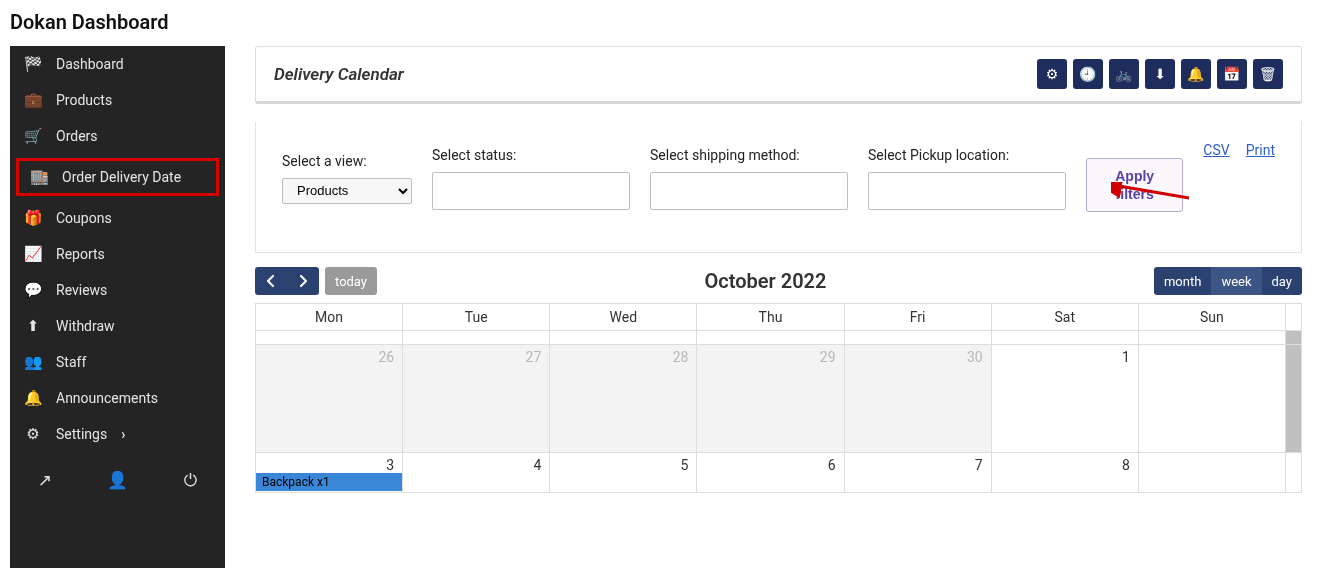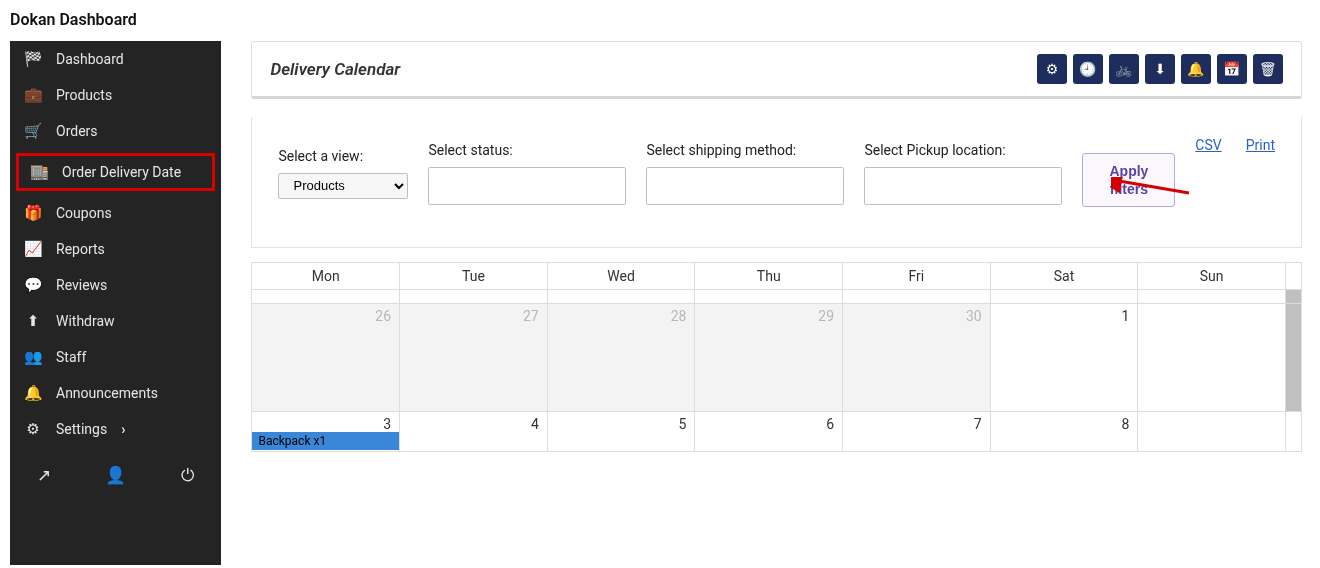--- a/index.html
+++ b/index.html
@@ -4,21 +4,21 @@
 <style>
   * { box-sizing: border-box; margin: 0; padding: 0; }
   body {
     font-family: -apple-system, BlinkMacSystemFont, "Segoe UI", Roboto, Arial, sans-serif;
     font-size: 14px;
     color: #333;
     background: #fff;
     width: 1320px;
   }
   .page-title {
-    font-size: 16px;
+    font-size: 20px;
     font-weight: 600;
     padding: 10px 18px 12px 10px;
     color: #111;
   }
   .layout { display: flex; }
   .sidebar {
     width: 215px;
     background: #242424;
     color: #fff;
     margin-left: 10px;
@@ -108,21 +108,21 @@
     font-size: 14px;
     padding: 8px 26px;
     border-radius: 3px;
     cursor: pointer;
     line-height: 1.3;
     text-align: center;
   }
   .export-links {
     margin-left: auto;
     display: flex;
-    gap: 24px;
+    gap: 16px;
     align-self: flex-start;
     margin-top: -2px;
   }
   .export-links a {
     color: #2d5fc9;
     text-decoration: underline;
     cursor: pointer;
     font-size: 14px;
   }
   .arrow-annotation {
@@ -338,20 +338,43 @@
             </marker>
           </defs>
         <line x1="78" y1="16" x2="8" y2="4" stroke="#d20000" stroke-width="3" marker-end="url(#ah)"></line>
       </svg>
       <div class="export-links">
         <a>CSV</a>
         <a>Print</a>
       </div>
     </div>
 
+    <div class="cal-toolbar">
+      <div class="cal-left">
+        <div class="nav-btns">
+          <div class="nav-btn">
+            <svg width="8" height="12" viewBox="0 0 8 12">
+                <path d="M6 1 L1 6 L6 11" stroke="#fff" stroke-width="2" fill="none" stroke-linecap="round"></path>
+              </svg>
+          </div>
+          <div class="nav-btn">
+            <svg width="8" height="12" viewBox="0 0 8 12">
+                <path d="M2 1 L7 6 L2 11" stroke="#fff" stroke-width="2" fill="none" stroke-linecap="round"></path>
+              </svg>
+          </div>
+        </div>
+        <div class="today-btn">today</div>
+      </div>
+      <div class="cal-title">October 2022</div>
+      <div class="view-switch">
+        <div class="view-btn active">month</div>
+        <div class="view-btn" style="background:#3c5585">week</div>
+        <div class="view-btn active">day</div>
+      </div>
+    </div>
 
     <table class="calendar">
       <thead>
           <tr id="cal-head">
             <th>Mon</th>
             <th>Tue</th>
             <th>Wed</th>
             <th>Thu</th>
             <th>Fri</th>
             <th>Sat</th>

